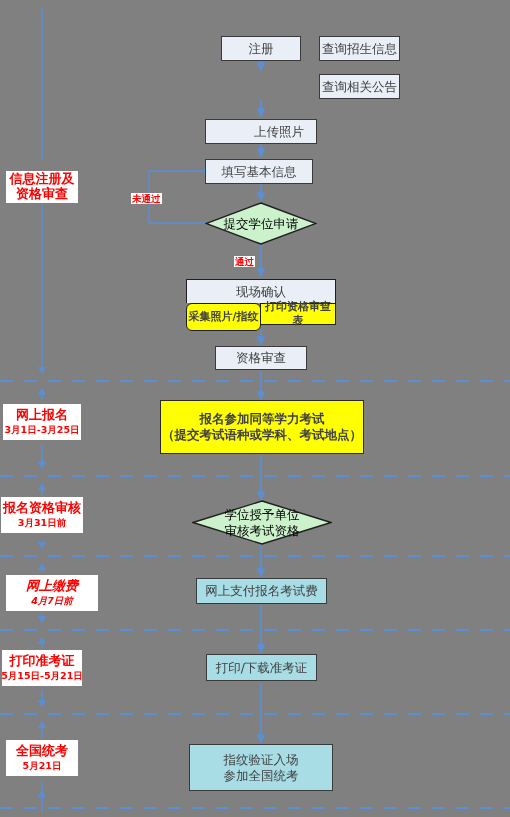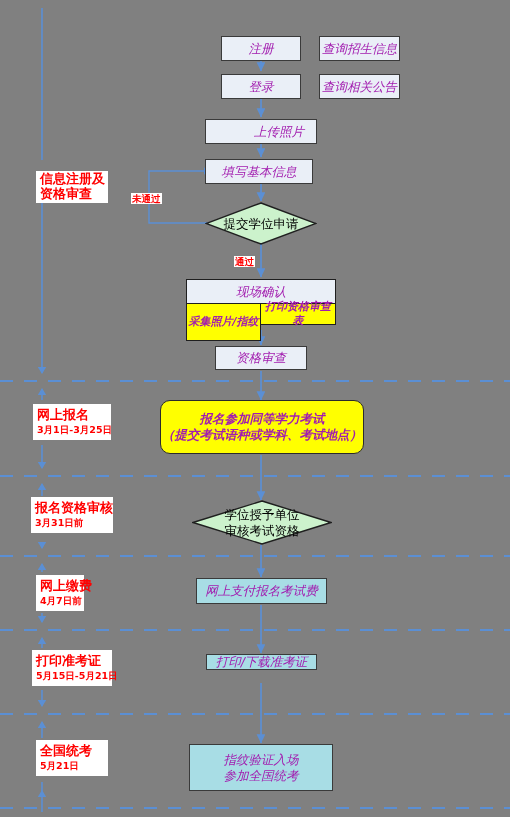--- a/index.html
+++ b/index.html
@@ -10,25 +10,24 @@
     position:relative;overflow:hidden;
   }
   #canvas{position:absolute;left:0;top:0;width:510px;height:817px;}
 
   
   .node{
     position:absolute;
     box-sizing:border-box;
     display:flex;align-items:center;justify-content:center;
     text-align:center;
-    color:#a21caf;
+    color:#404040;
     line-height:1.25;
     white-space:pre-line;
     z-index:5;
-    font-style:italic;
   }
   .box-plain{
     background:#eaeff7;
     border:1.5px solid #3a3a3a;
     font-size:12.5px;
   }
   .box-yellow-big{
     background:#ffff00;
     border:1.5px solid #2b2b2b;
     font-size:12.5px;
@@ -63,25 +62,24 @@
     display:flex;align-items:center;justify-content:center;
     text-align:center;white-space:pre-line;
     font-size:12.5px;color:#000000;line-height:1.25;
     pointer-events:none;
   }
 
   
   .stage{
     position:absolute;
     background:#ffffff;
-    display:flex;flex-direction:column;justify-content:center;
+    display:flex;flex-direction:column;align-items:center;justify-content:center;
     z-index:7;
     padding:2px 4px;
     box-sizing:border-box;
-    margin-left:30px;
   }
   .stage .st-title{
     color:#ff0000;font-weight:bold;font-size:13px;line-height:1.15;
     white-space:nowrap;
   }
   .stage .st-date{
     color:#ff0000;font-weight:bold;font-size:9.5px;line-height:1.2;
     white-space:nowrap;margin-top:1px;
   }
   .stage.two-line .st-title{font-size:13px;}
@@ -181,75 +179,74 @@
   <div class="stage" style="left:3px;top:404px;width:78px;height:36px;">
     <div class="st-title">网上报名</div>
     <div class="st-date">3月1日-3月25日</div>
   </div>
 
   <div class="stage" style="left:1px;top:497px;width:82px;height:36px;">
     <div class="st-title">报名资格审核</div>
     <div class="st-date">3月31日前</div>
   </div>
 
-  <div class="stage" style="left:6px;top:575px;width:48px;height:36px;">
+  <div class="stage" style="left:6px;top:575px;width:92px;height:36px;font-style:italic;">
     <div class="st-title">网上缴费</div>
     <div class="st-date">4月7日前</div>
   </div>
 
   <div class="stage" style="left:2px;top:650px;width:80px;height:36px;">
     <div class="st-title">打印准考证</div>
     <div class="st-date">5月15日-5月21日</div>
   </div>
 
   <div class="stage" style="left:6px;top:740px;width:72px;height:36px;">
     <div class="st-title">全国统考</div>
     <div class="st-date">5月21日</div>
   </div>
 
   <div class="node box-plain" style="left:221px;top:36px;width:80px;height:25px;">注册</div>
 
   <div class="node box-plain" style="left:319px;top:36px;width:81px;height:25px;">查询招生信息</div>
 
-  <div class="node box-plain" style="left:221px;top:74px;width:80px;height:25px;">登录</div>
 
   <div class="node box-plain" style="left:319px;top:74px;width:81px;height:25px;">查询相关公告</div>
 
   <div class="node box-plain" style="left:205px;top:119px;width:112px;height:25px;padding-left:36px;">上传照片</div>
 
   <div class="node box-plain" style="left:205px;top:159px;width:108px;height:25px;">填写基本信息</div>
 
   <div class="diamond" style="left:205px;top:202px;width:112px;height:43px;">
     <svg width="112" height="43" viewBox="0 0 112 43">
       <polygon points="56,1 111,21.5 56,42 1,21.5" fill="#ccf2cc" stroke="#1f1f1f" stroke-width="1.4"></polygon>
     </svg>
     <div class="dtext">提交学位申请</div>
   </div>
 
   <div class="edge-label" style="left:131px;top:193px;">未通过</div>
 
   <div class="edge-label" style="left:234px;top:256px;">通过</div>
 
   <div class="node box-confirm-head" style="left:186px;top:279px;width:150px;height:24px;">现场确认</div>
-  <div class="node cell-yellow" style="left:186px;top:303px;width:75px;height:38px;">采集照片/指纹</div>
+  <div class="node cell-yellow" style="left:186px;top:303px;width:75px;height:28px;border-radius:6px;">采集照片/指纹</div>
   <div class="node cell-yellow" style="left:260px;top:303px;width:76px;height:22px;">打印资格审查表</div>
 
   <div class="node box-plain" style="left:215px;top:346px;width:92px;height:24px;">资格审查</div>
 
-  <div class="node box-yellow-big" style="left:160px;top:400px;width:204px;height:54px;border-radius:10px;">报名参加同等学力考试
+  <div class="node box-yellow-big" style="left:160px;top:400px;width:204px;height:54px;">报名参加同等学力考试
 （提交考试语种或学科、考试地点）</div>
 
   <div class="diamond" style="left:192px;top:500px;width:140px;height:45px;">
     <svg width="140" height="45" viewBox="0 0 140 45">
       <polygon points="70,1 139,22.5 70,44 1,22.5" fill="#ccf2cc" stroke="#1f1f1f" stroke-width="1.4"></polygon>
     </svg>
     <div class="dtext">学位授予单位
 审核考试资格</div>
   </div>
 
   <div class="node box-cyan" style="left:196px;top:578px;width:131px;height:26px;text-align:center;">网上支付报名考试费</div>
 
-  <div class="node box-cyan" style="left:206px;top:654px;width:111px;height:16px;">打印/下载准考证</div>
+  <div class="node box-cyan" style="left:206px;top:654px;width:111px;height:27px;">打印/下载准考证</div>
 
   <div class="node box-cyan" style="left:189px;top:744px;width:144px;height:47px;">指纹验证入场
 参加全国统考</div>
 
 </div>
 
 </body></html>

